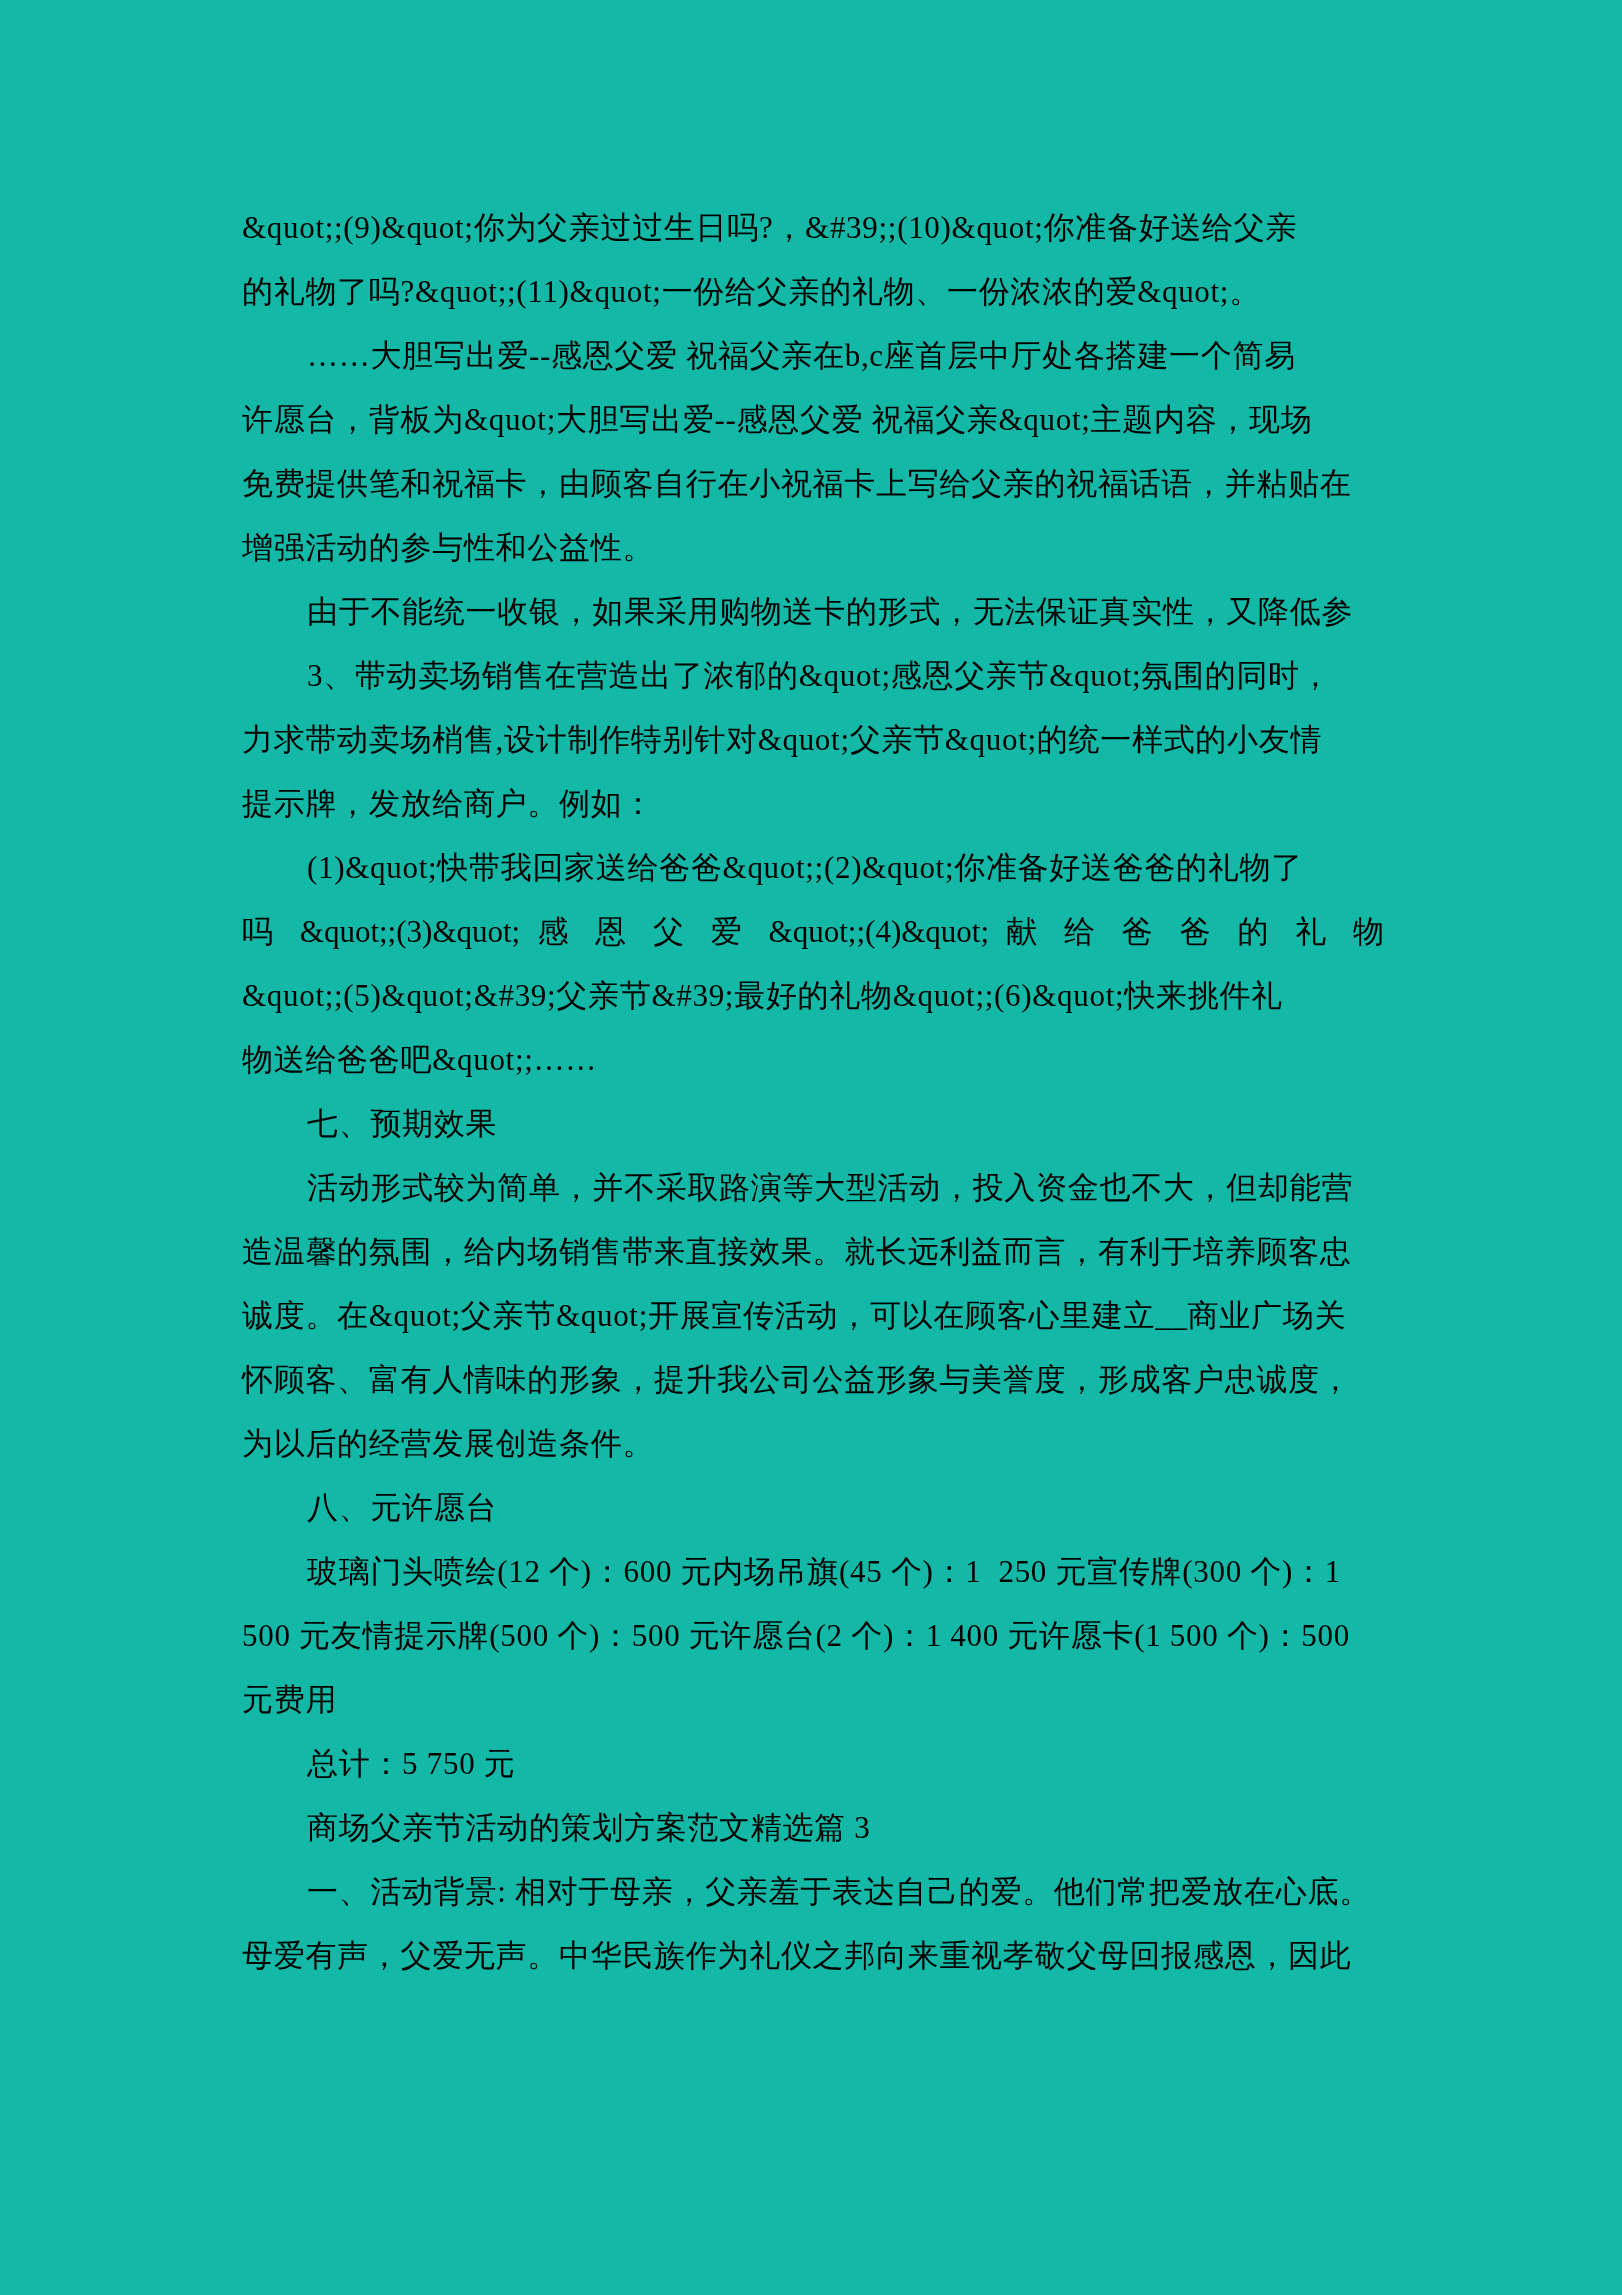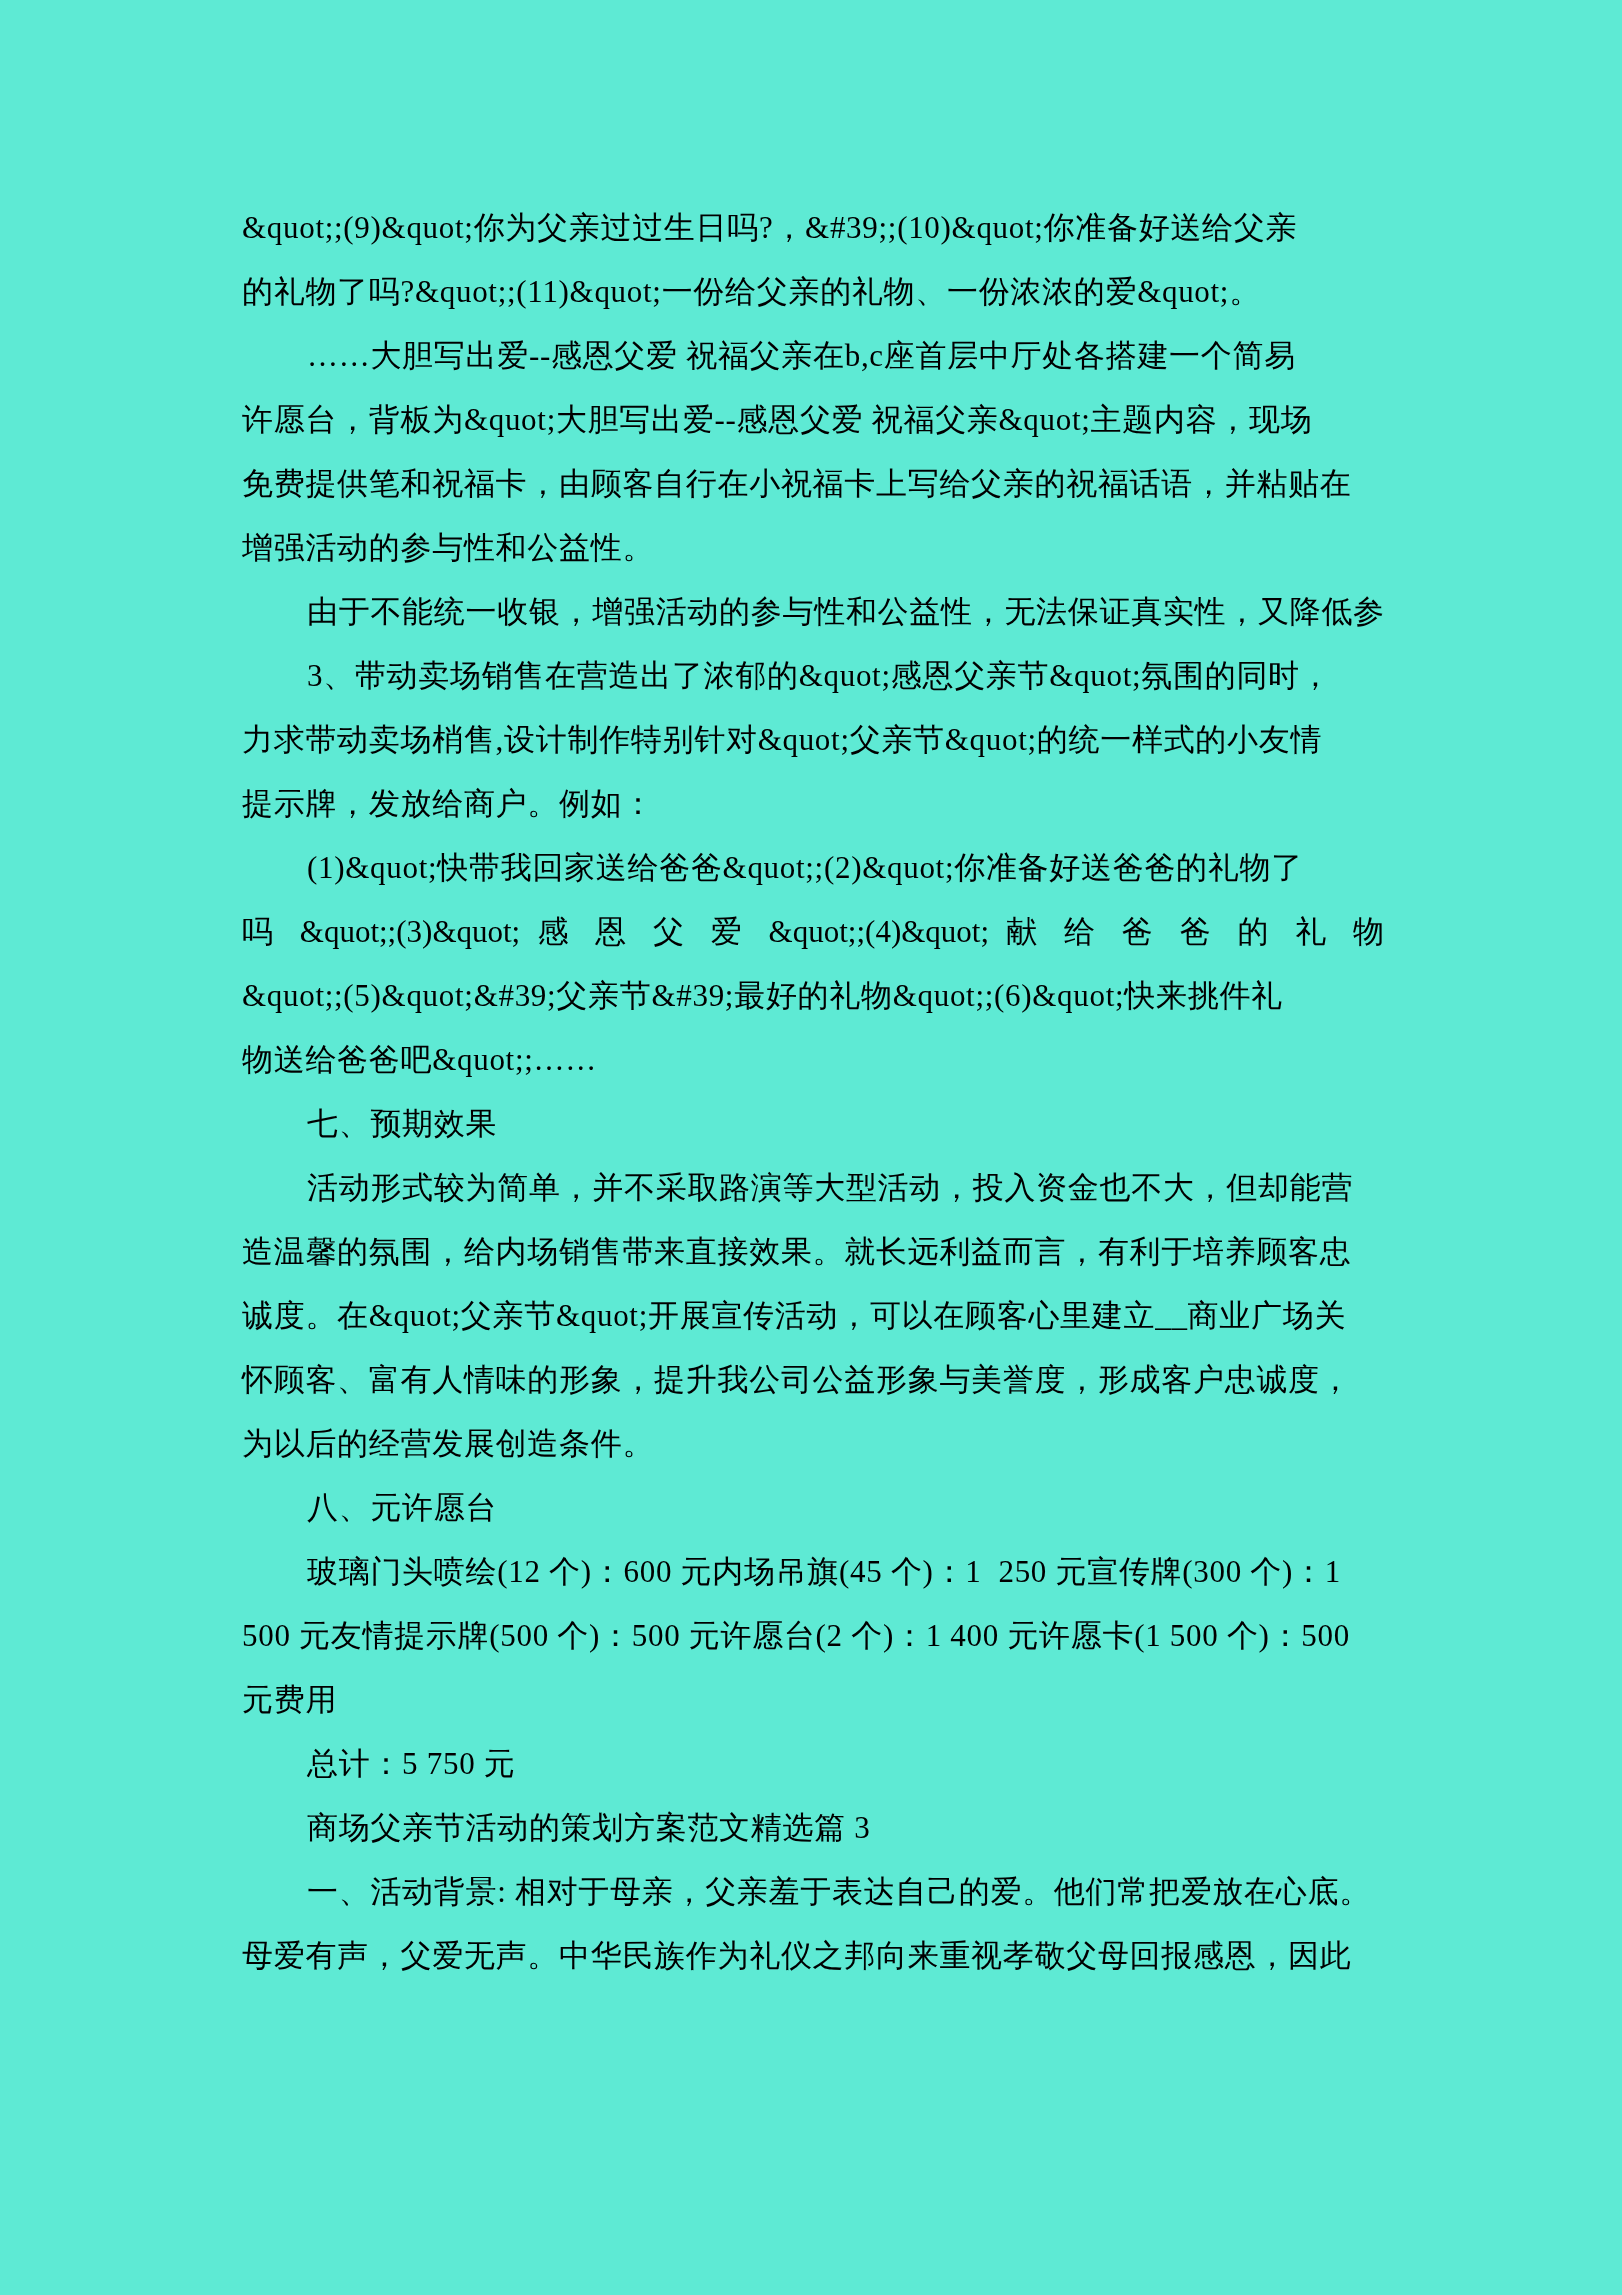--- a/index.html
+++ b/index.html
@@ -33,29 +33,29 @@
   .line.spread {
     white-space: normal;
     letter-spacing: 0;
     text-align: justify;
     text-align-last: justify;
   }
 </style>
 </head>
 <body style="background: rgb(251, 251, 251);">
 
-<div class="page" style="background: #5eead4;">
+<div class="page" style="background: #14b8a6;">
   <div class="text-block" id="doc-text-block" style="color: rgb(0, 0, 0);">
       <div class="line">&amp;quot;;(9)&amp;quot;你为父亲过过生日吗?，&amp;#39;;(10)&amp;quot;你准备好送给父亲</div>
       <div class="line">的礼物了吗?&amp;quot;;(11)&amp;quot;一份给父亲的礼物、一份浓浓的爱&amp;quot;。</div>
       <div class="line indent">……大胆写出爱--感恩父爱 祝福父亲在b,c座首层中厅处各搭建一个简易</div>
       <div class="line">许愿台，背板为&amp;quot;大胆写出爱--感恩父爱 祝福父亲&amp;quot;主题内容，现场</div>
       <div class="line">免费提供笔和祝福卡，由顾客自行在小祝福卡上写给父亲的祝福话语，并粘贴在</div>
       <div class="line">增强活动的参与性和公益性。</div>
-      <div class="line indent">由于不能统一收银，增强活动的参与性和公益性，无法保证真实性，又降低参</div>
+      <div class="line indent">由于不能统一收银，如果采用购物送卡的形式，无法保证真实性，又降低参</div>
       <div class="line indent">3、带动卖场销售在营造出了浓郁的&amp;quot;感恩父亲节&amp;quot;氛围的同时，</div>
       <div class="line">力求带动卖场梢售,设计制作特别针对&amp;quot;父亲节&amp;quot;的统一样式的小友情</div>
       <div class="line">提示牌，发放给商户。例如：</div>
       <div class="line indent">(1)&amp;quot;快带我回家送给爸爸&amp;quot;;(2)&amp;quot;你准备好送爸爸的礼物了</div>
       <div class="line spread">吗 &amp;quot;;(3)&amp;quot; 感 恩 父 爱 &amp;quot;;(4)&amp;quot; 献 给 爸 爸 的 礼 物</div>
       <div class="line">&amp;quot;;(5)&amp;quot;&amp;#39;父亲节&amp;#39;最好的礼物&amp;quot;;(6)&amp;quot;快来挑件礼</div>
       <div class="line">物送给爸爸吧&amp;quot;;……</div>
       <div class="line indent">七、预期效果</div>
       <div class="line indent">活动形式较为简单，并不采取路演等大型活动，投入资金也不大，但却能营</div>
       <div class="line">造温馨的氛围，给内场销售带来直接效果。就长远利益而言，有利于培养顾客忠</div>

